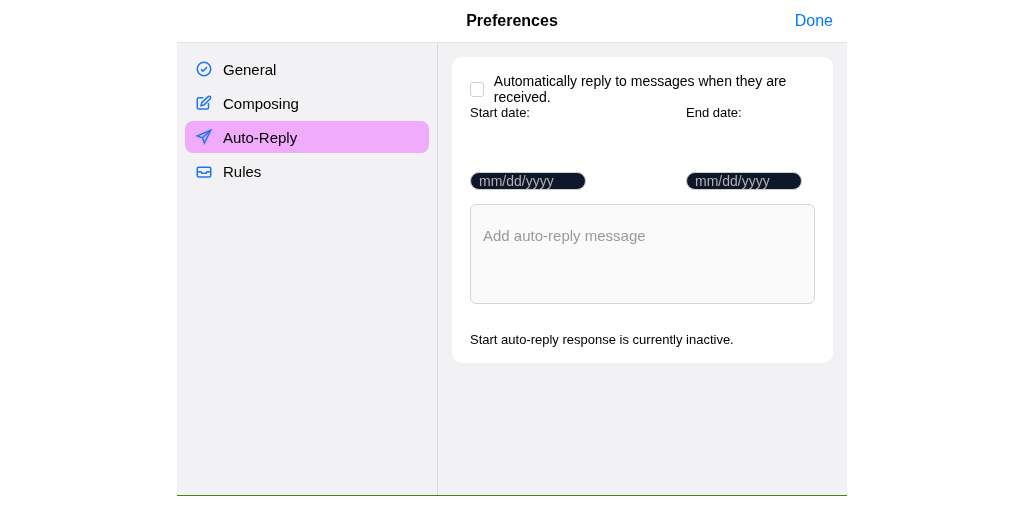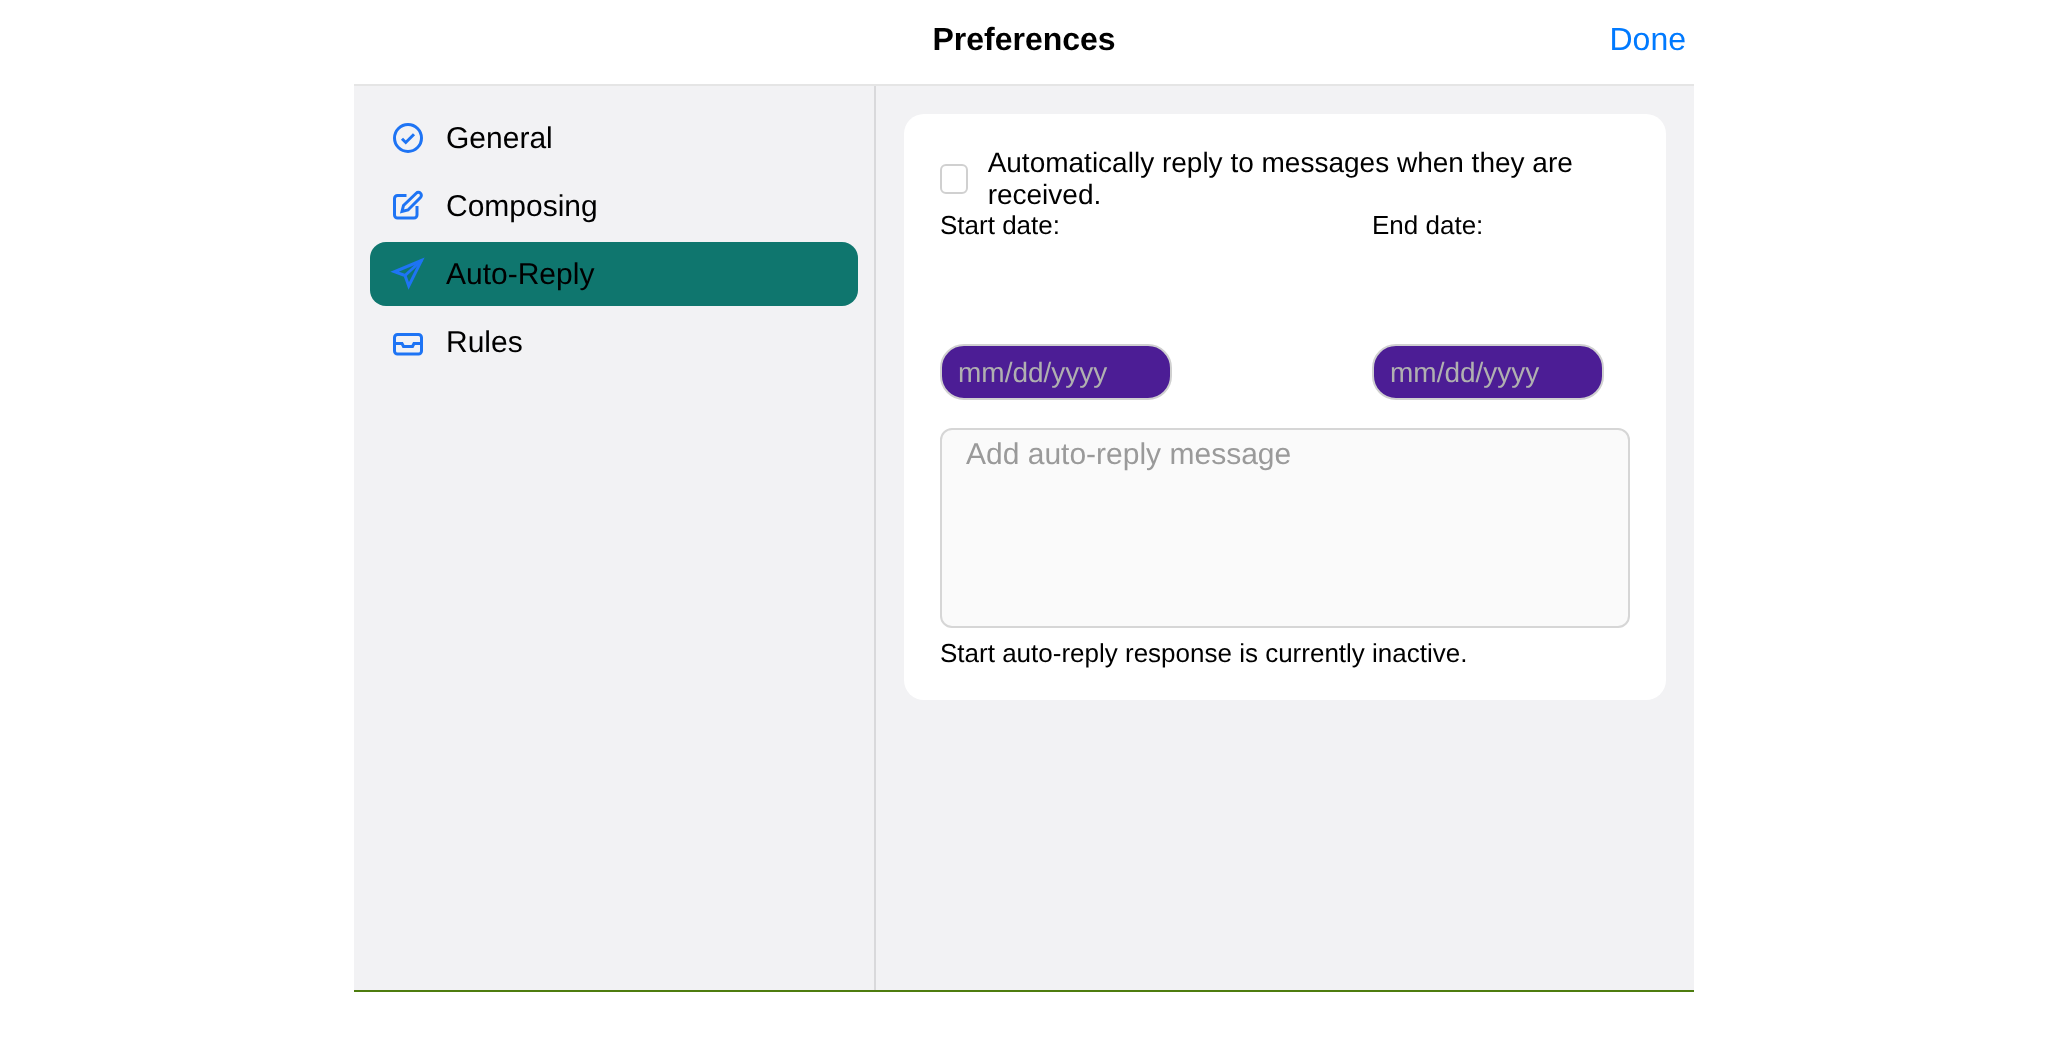--- a/index.html
+++ b/index.html
@@ -31,21 +31,21 @@
       position: relative;
       border-bottom: 1px solid #e5e5e5;
     }
     .header-title {
       font-size: 16px;
       font-weight: 600;
       color: #000;
     }
     .done-button {
       position: absolute;
-      right: 4px;
+      right: 14px;
       font-size: 16px;
       font-weight: 500;
       color: #007aff;
       cursor: pointer;
     }
     .content {
       flex: 1;
       display: flex;
       background: #f2f2f4;
     }
@@ -56,21 +56,21 @@
     }
     .sidebar-item {
       display: flex;
       align-items: center;
       padding: 7px 10px;
       border-radius: 8px;
       cursor: pointer;
       margin-bottom: 2px;
     }
     .sidebar-item.selected {
-      background: #0f766e;
+      background: #f0abfc;
     }
     .sidebar-icon {
       width: 18px;
       height: 18px;
       margin-right: 10px;
       display: flex;
       align-items: center;
       justify-content: center;
     }
     .sidebar-icon svg {
@@ -117,44 +117,44 @@
       flex-direction: column;
       gap: 46px;
     }
     .date-label {
       font-size: 13px;
       color: #000;
       margin-bottom: 6px;
     }
     .date-input {
       width: 116px;
-      height: 28px;
+      height: 18px;
       border: 1px solid #d0d0d0;
       border-radius: 12px;
       padding: 0 8px;
       font-size: 14px;
       color: #999;
-      background: #4c1d95;
+      background: #0f172a;
       font-family: inherit;
     }
     .date-input::placeholder {
       color: #b0b0b0;
     }
     .message-textarea {
       width: 100%;
       height: 100px;
       border: 1px solid #d6d6d6;
       border-radius: 6px;
-      padding: 4px 12px;
+      padding: 22px 12px;
       font-size: 15px;
       color: #999;
       background: #fafafa;
       resize: none;
       font-family: inherit;
-      margin-bottom: 0;
+      margin-bottom: 24px;
     }
     .message-textarea::placeholder {
       color: #9a9a9a;
     }
     .status-text {
       font-size: 13px;
       color: #000;
     }
   </style>
 </head>

